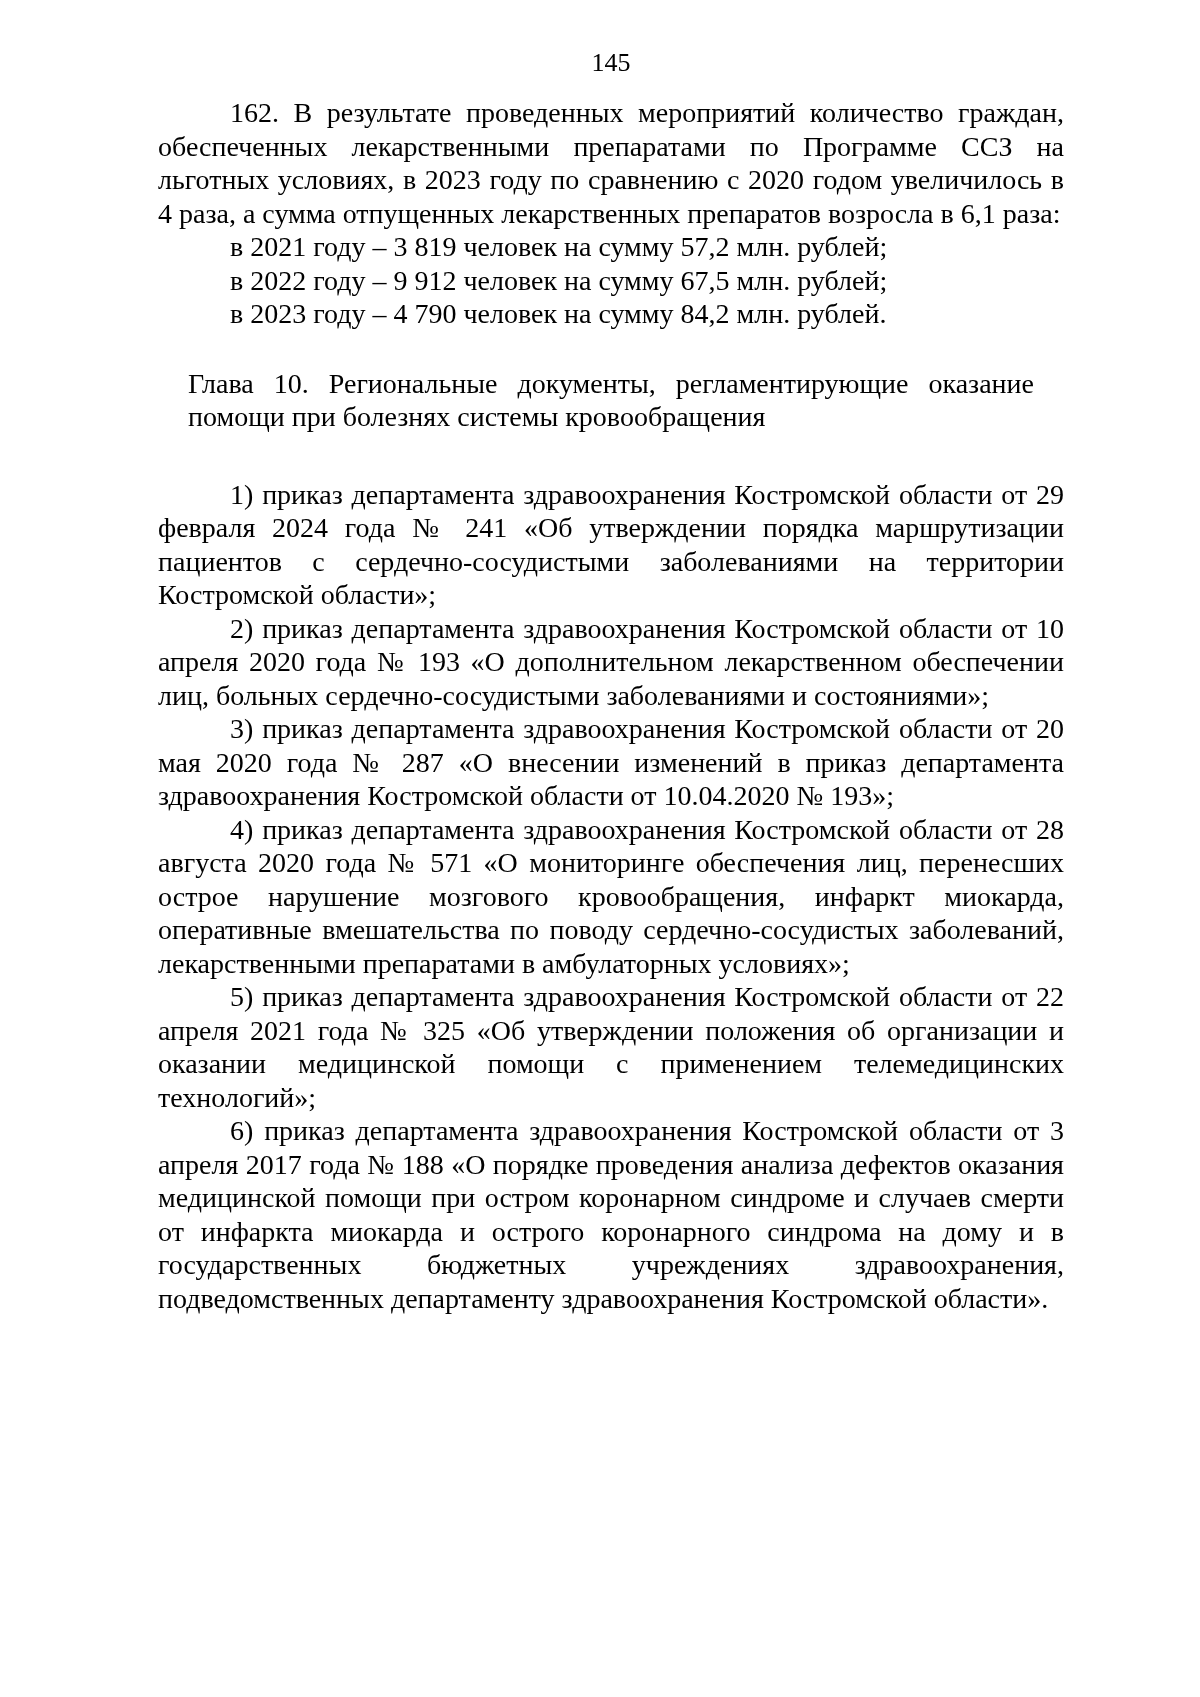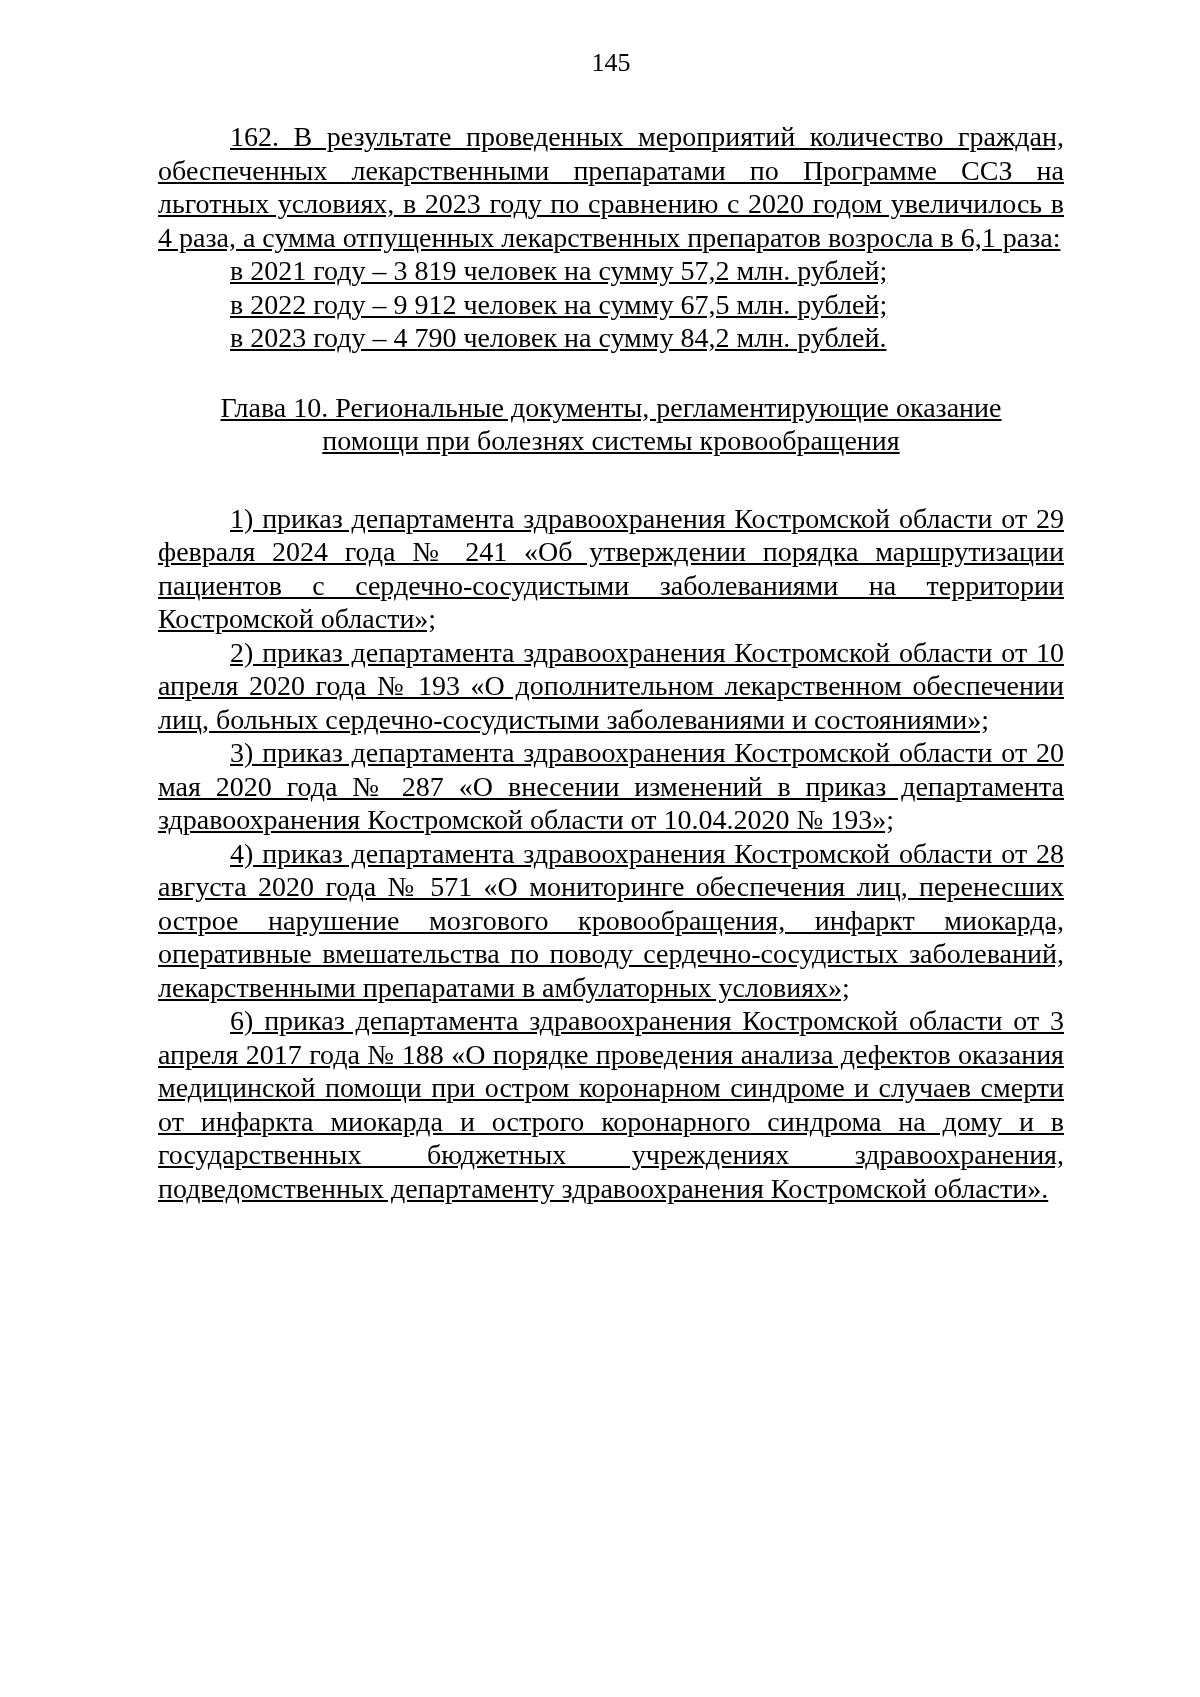--- a/index.html
+++ b/index.html
@@ -18,37 +18,35 @@
     left: 158px;
     top: 48px;
     width: 906px;
     color: #000000;
     font-family: "Liberation Serif", "DejaVu Serif", serif;
   }
   .page-number {
     text-align: center;
     font-size: 26px;
     line-height: 30px;
-    margin-bottom: 42px;
+    margin-bottom: 18px;
   }
   .body-text {
     font-size: 28px;
     line-height: 33.5px;
     text-align: justify;
-    text-decoration: underline;
   }
   .para {
     margin: 0;
     text-indent: 72px;
   }
   .chapter-heading {
     font-size: 28px;
     font-weight: normal;
     line-height: 33.5px;
-    text-align: center;
     text-indent: 0;
     max-width: 846px;
     margin: 36px auto 44px auto;
   }
 </style>
 </head>
 <body>
 
 <div class="sheet">
 
@@ -70,17 +68,18 @@
 
 
     <p class="para">1) приказ департамента здравоохранения Костромской области от 29 февраля 2024 года № 241 «Об утверждении порядка маршрутизации пациентов с сердечно-сосудистыми заболеваниями на территории Костромской области»;</p>
 
     <p class="para">2) приказ департамента здравоохранения Костромской области от 10 апреля 2020 года № 193 «О дополнительном лекарственном обеспечении лиц, больных сердечно-сосудистыми заболеваниями и состояниями»;</p>
 
     <p class="para">3) приказ департамента здравоохранения Костромской области от 20 мая 2020 года № 287 «О внесении изменений в приказ департамента здравоохранения Костромской области от 10.04.2020 № 193»;</p>
 
     <p class="para">4) приказ департамента здравоохранения Костромской области от 28 августа 2020 года № 571 «О мониторинге обеспечения лиц, перенесших острое нарушение мозгового кровообращения, инфаркт миокарда, оперативные вмешательства по поводу сердечно-сосудистых заболеваний, лекарственными препаратами в амбулаторных условиях»;</p>
 
+    <p class="para">5) приказ департамента здравоохранения Костромской области от 22 апреля 2021 года № 325 «Об утверждении положения об организации и оказании медицинской помощи с применением телемедицинских технологий»;</p>
 
     <p class="para">6) приказ департамента здравоохранения Костромской области от 3 апреля 2017 года № 188 «О порядке проведения анализа дефектов оказания медицинской помощи при остром коронарном синдроме и случаев смерти от инфаркта миокарда и острого коронарного синдрома на дому и в государственных бюджетных учреждениях здравоохранения, подведомственных департаменту здравоохранения Костромской области».</p>
 
   </div>
 </div>
 
 </body></html>

